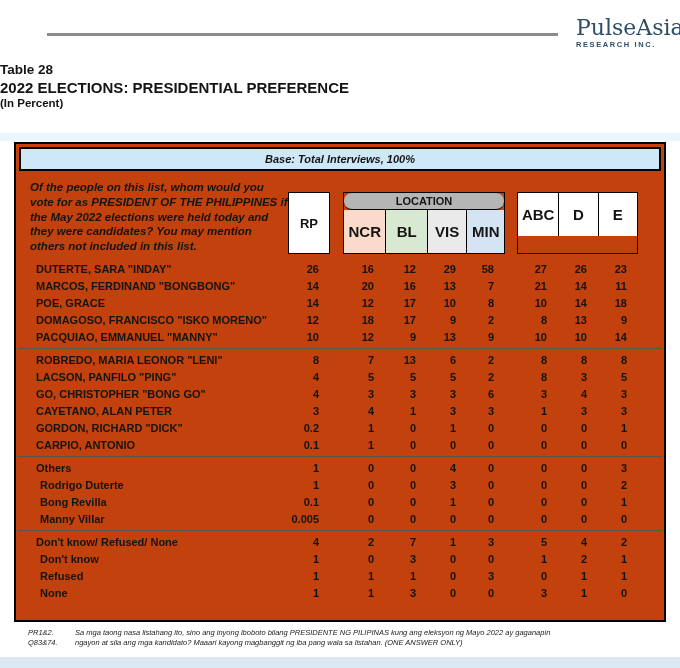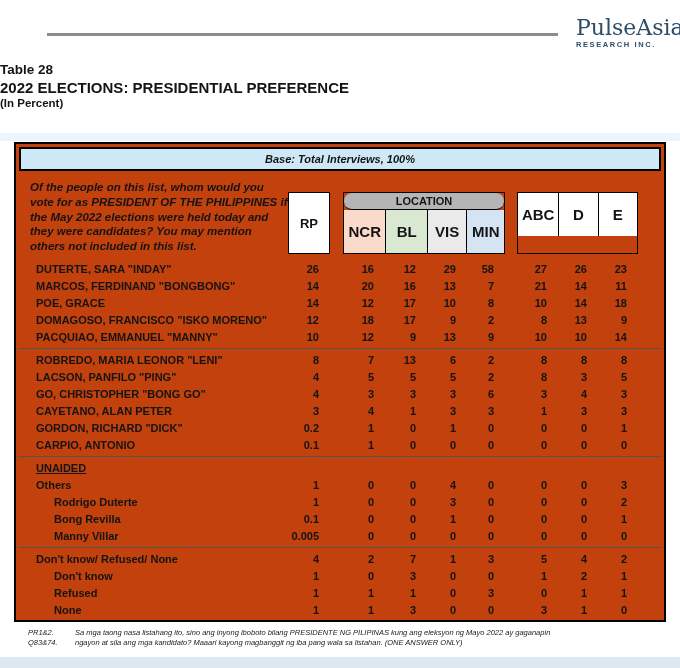--- a/index.html
+++ b/index.html
@@ -53,21 +53,21 @@
   .c-abc { width:41px; background:#fff; }
   .c-d   { width:40px; background:#fff; }
   .c-e   { width:40px; background:#fff; }
 
   
   .tbody { position:absolute; left:0; right:0; top:117px; }
   .sep { border-top:1px solid #555; margin:2px 2px 3px 2px; height:0; }
   .row { display:grid; grid-template-columns:272px 42px 55px 42px 40px 38px 53px 40px 40px;
          height:17px; line-height:17px; font-size:11px; font-weight:bold; white-space:nowrap; }
   .lbl { padding-left:20px; overflow:hidden; }
-  .lbl.ind { padding-left:38px; }
+  .lbl.ind { padding-left:24px; }
   .lbl.und { text-decoration:underline; }
   .val { text-align:right; padding-right:11px; }
 
   
   .footnote { position:absolute; left:28px; top:628px; width:630px; font-size:7.5px; font-style:italic;
               line-height:10px; color:#1a1a1a; }
   .fn-row { display:grid; grid-template-columns:47px 1fr; }
 
   .bottom-band { position:absolute; left:0; top:657px; width:680px; height:11px; background:#dce9f3; }
 </style>
@@ -232,23 +232,20 @@
           <span class="val">0.1</span>
           <span class="val">1</span>
           <span class="val">0</span>
           <span class="val">0</span>
           <span class="val">0</span>
           <span class="val">0</span>
           <span class="val">0</span>
           <span class="val">0</span>
         </div>
         <div class="sep"></div>
-        <div class="row">
-          <span class="lbl und">UNAIDED</span>
-        </div>
         <div class="row">
           <span class="lbl">Others</span>
           <span class="val">1</span>
           <span class="val">0</span>
           <span class="val">0</span>
           <span class="val">4</span>
           <span class="val">0</span>
           <span class="val">0</span>
           <span class="val">0</span>
           <span class="val">3</span>

